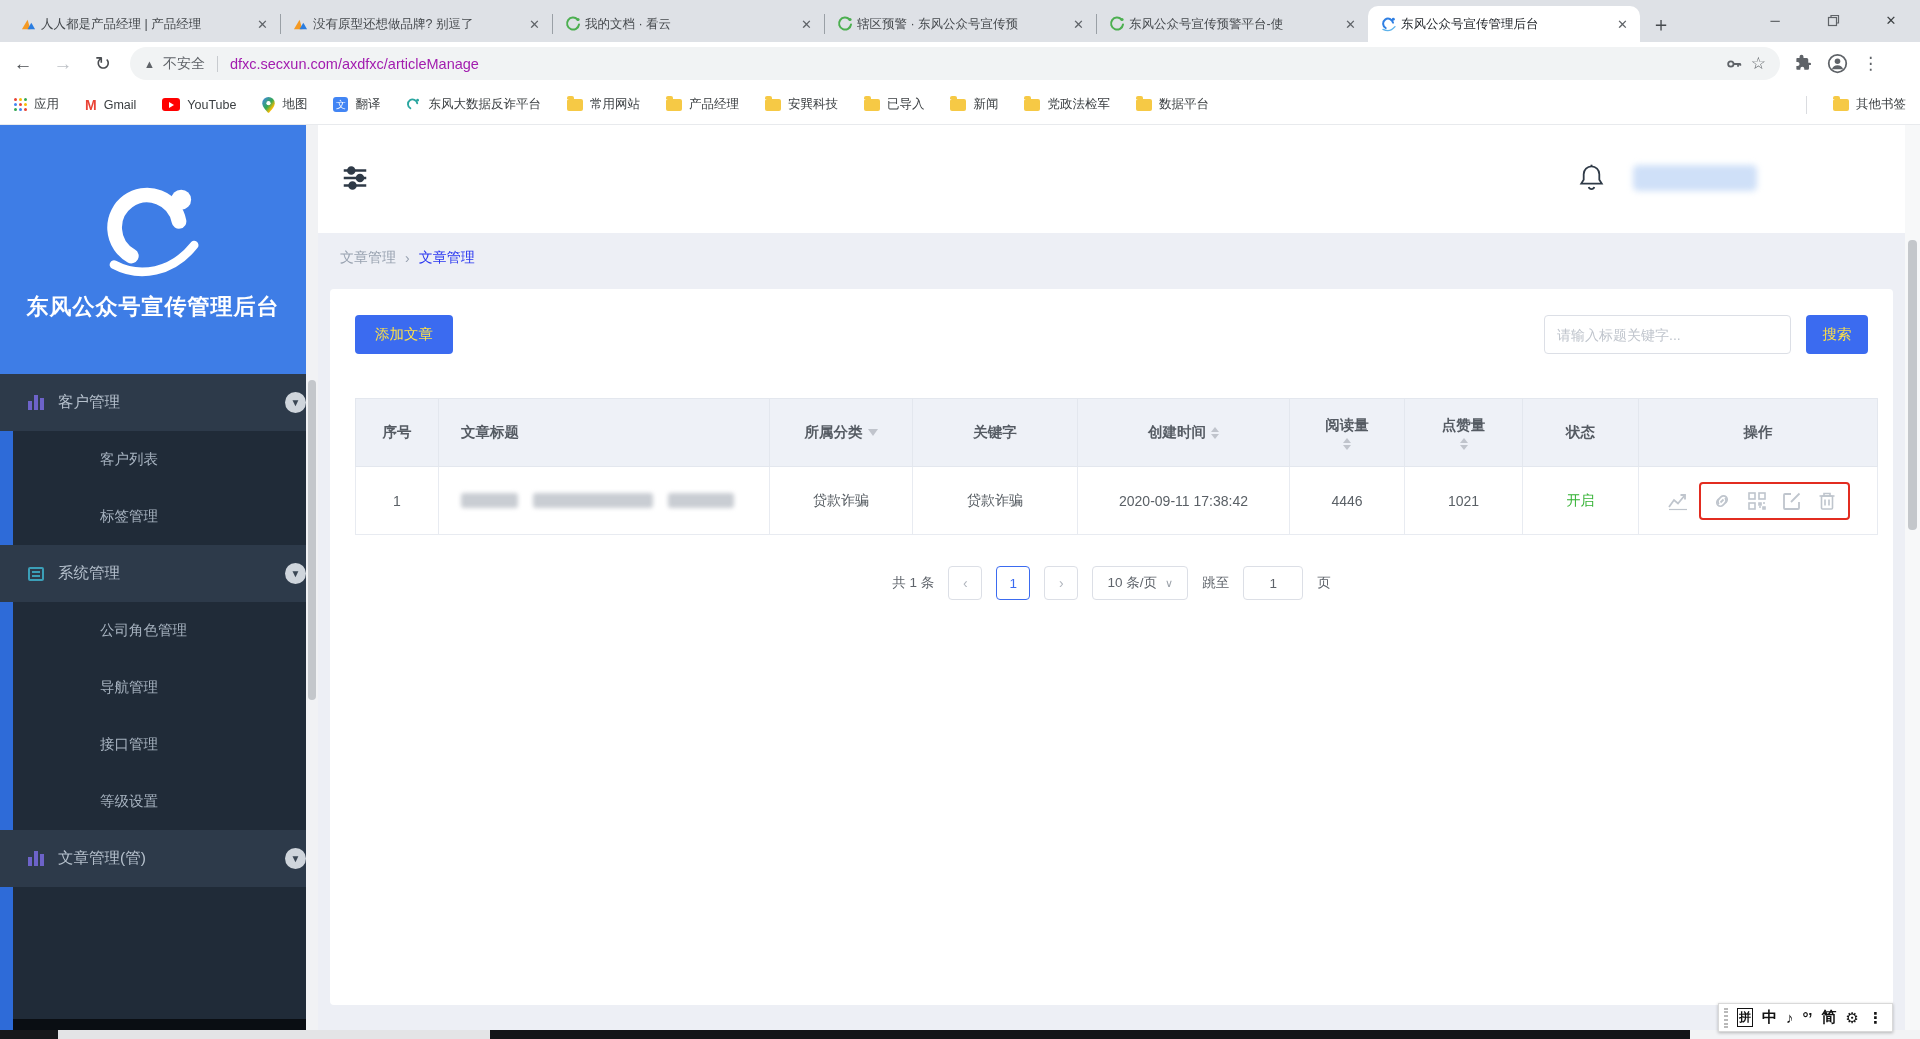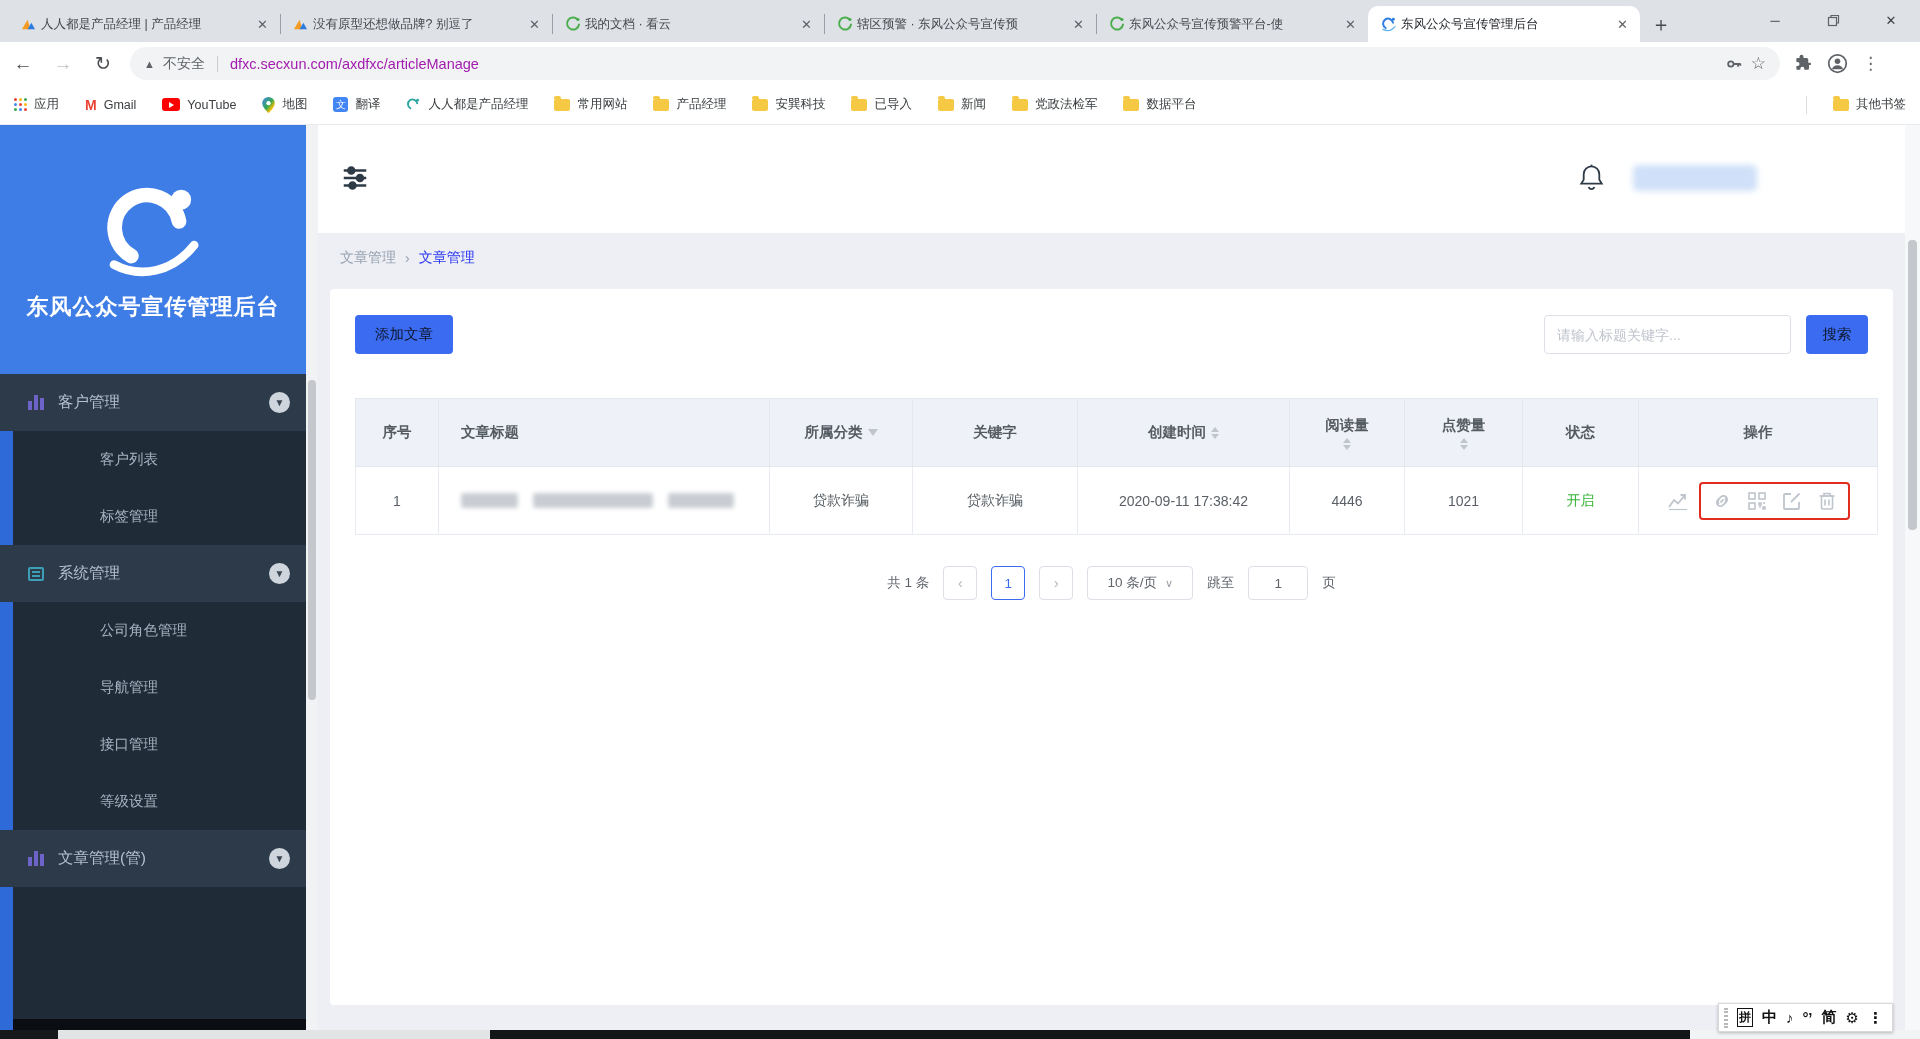--- a/index.html
+++ b/index.html
@@ -59,21 +59,21 @@
   
   .page { position:absolute; top:125px; left:0; width:1920px; height:905px; background:#edeff5; }
 
   
   .sidebar { position:absolute; left:0; top:0; width:306px; height:905px; background:#202b38; overflow:hidden; }
   .side-strip { position:absolute; left:0; top:249px; bottom:0; width:13px; background:#2e6bd8; }
   .logo-box { position:absolute; left:0; top:0; width:306px; height:249px; background:#3e7de6; z-index:3;
               display:flex; flex-direction:column; align-items:center; justify-content:center; gap:10px; }
   .logo-title { color:#fff; font-size:22px; font-weight:bold; letter-spacing:1px; }
   .menu { position:absolute; top:249px; left:0; right:0; z-index:2; }
-  .m-head { height:57px; background:#2d3a4a; display:flex; align-items:center; padding:0 16px 0 28px; gap:14px;
+  .m-head { height:57px; background:#2d3a4a; display:flex; align-items:center; padding:0 0 0 28px; gap:14px;
             color:#b6c1cd; font-size:15.5px; }
   .m-head .grow { flex:1; }
   .arrow-circle { width:21px; height:21px; border-radius:50%; background:#cfd5dc; color:#3a4654; font-size:10px;
                   display:flex; align-items:center; justify-content:center; }
   .m-sub { height:57px; margin-left:13px; background:#202b38; display:flex; align-items:center; padding-left:87px;
            color:#a7b3c0; font-size:14.5px; }
   .black-row { position:absolute; left:13px; right:0; top:894px; height:11px; background:#0a0e13; z-index:2; }
   .bars-ico { display:flex; align-items:flex-end; gap:2px; height:15px; }
   .bars-ico i { width:4px; background:#6d63c9; }
   .bars-ico i:nth-child(1){height:9px;} .bars-ico i:nth-child(2){height:15px;} .bars-ico i:nth-child(3){height:12px;}
@@ -92,21 +92,21 @@
   .sliders { position:absolute; left:22px; top:38px; }
   .bell { position:absolute; right:300px; top:38px; }
   .user-blur { position:absolute; right:148px; top:40px; width:124px; height:26px; border-radius:5px;
                background:#cfe0f8; filter:blur(3px); }
   .content { position:absolute; top:108px; bottom:0; left:0; right:0; background:#edeff5; padding:0 12px; }
   .breadcrumb { margin:16px 0 0 10px; font-size:14px; color:#98a2b0; display:flex; gap:9px; align-items:center; }
   .crumb-cur { color:#2936f0; }
 
   .card { margin-top:22px; background:#fff; border-radius:4px; height:716px; padding:26px 25px 0 25px; position:relative; }
   .card-toolbar { display:flex; align-items:center; }
-  .btn-blue { background:#3b6bf0; color:#0f172a; border:none; border-radius:4px; font-size:14.5px; height:39px; padding:0 20px; }
+  .btn-blue { background:#3b6bf0; color:#fde047; border:none; border-radius:4px; font-size:14.5px; height:39px; padding:0 20px; }
   .search-wrap { margin-left:auto; display:flex; gap:15px; }
   .search-input { width:247px; height:39px; border:1px solid #dcdfe6; border-radius:4px; padding:0 12px; font-size:14px; color:#333; }
   .search-input::placeholder { color:#bfc4cc; }
   .btn-search { width:62px; padding:0; }
 
   table.grid { margin-top:44px; width:1522px; border-collapse:collapse; table-layout:fixed; }
   .grid th { background:#eef1f7; border:1px solid #e3e7ee; height:68px; font-size:14.5px; color:#555b63; font-weight:bold; }
   .grid td { background:#fff; border:1px solid #e8ebf1; height:68px; font-size:14px; color:#5a6066; text-align:center; }
   .th-inner { display:flex; align-items:center; justify-content:center; gap:5px; }
   .th-stack { display:flex; flex-direction:column; align-items:center; gap:3px; }
@@ -121,21 +121,21 @@
   .status-on { color:#35b335; }
   .actions { display:flex; align-items:center; justify-content:center; gap:10px; color:#bfc5cd; }
   .red-group { display:flex; align-items:center; gap:15px; border:2.5px solid #e22c20; border-radius:4px; padding:7px 11px; }
   .aicon { display:flex; }
 
   .pagination { margin-top:31px; display:flex; justify-content:center; align-items:center; gap:14px;
                 font-size:13.5px; color:#5f646b; }
   .pg-btn { width:34px; height:34px; border:1px solid #dcdfe6; border-radius:4px; background:#fff; color:#b0b5bd;
             display:flex; align-items:center; justify-content:center; font-size:14px; }
   .pg-num { color:#3b6bf0; border-color:#3b6bf0; font-size:13.5px; }
-  .pg-select { width:106px; height:34px; border:1px solid #dcdfe6; border-radius:4px; display:flex; align-items:center;
+  .pg-select { width:96px; height:34px; border:1px solid #dcdfe6; border-radius:4px; display:flex; align-items:center;
                justify-content:center; gap:8px; color:#5f646b; background:#fff; }
   .pg-caret { font-size:11px; color:#9aa0a8; }
   .pg-jump { width:60px; height:34px; border:1px solid #dcdfe6; border-radius:4px; text-align:center; font-size:13.5px; color:#5f646b; }
 
   
   .bottom-strip { position:absolute; bottom:0; left:0; width:1920px; height:9px; display:flex; }
   .bs1 { width:58px; background:#17181b; } .bs2 { width:432px; background:#e3e4e6; }
   .bs3 { width:1200px; background:#141518; } .bs4 { flex:1; background:#f2f3f5; }
   .ime-bar { position:absolute; right:27px; bottom:7px; height:29px; background:#fff; border:1px solid #d9d9d9;
              box-shadow:0 1px 3px rgba(0,0,0,.25); display:flex; align-items:center; gap:9px; padding:0 9px 0 5px;
@@ -314,21 +314,21 @@
       <span class="tr-ico">文</span>
       <span>翻译</span>
     </div>
     <div class="bm">
       <span>
         <svg class="ico" width="15" height="15" viewBox="0 0 24 24">
             <path d="M7 18a7.5 7.5 0 1 1 11-8" fill="none" stroke="#2aa6a0" stroke-width="3" stroke-linecap="round"></path>
             <circle cx="18.5" cy="5" r="2.2" fill="#2aa6a0"></circle>
           </svg>
       </span>
-      <span>人人都是产品经理</span>
+      <span>东风大数据反诈平台</span>
     </div>
     <div class="bm">
       <span class="folder"></span>
       <span>常用网站</span>
     </div>
     <div class="bm">
       <span class="folder"></span>
       <span>产品经理</span>
     </div>
     <div class="bm">

